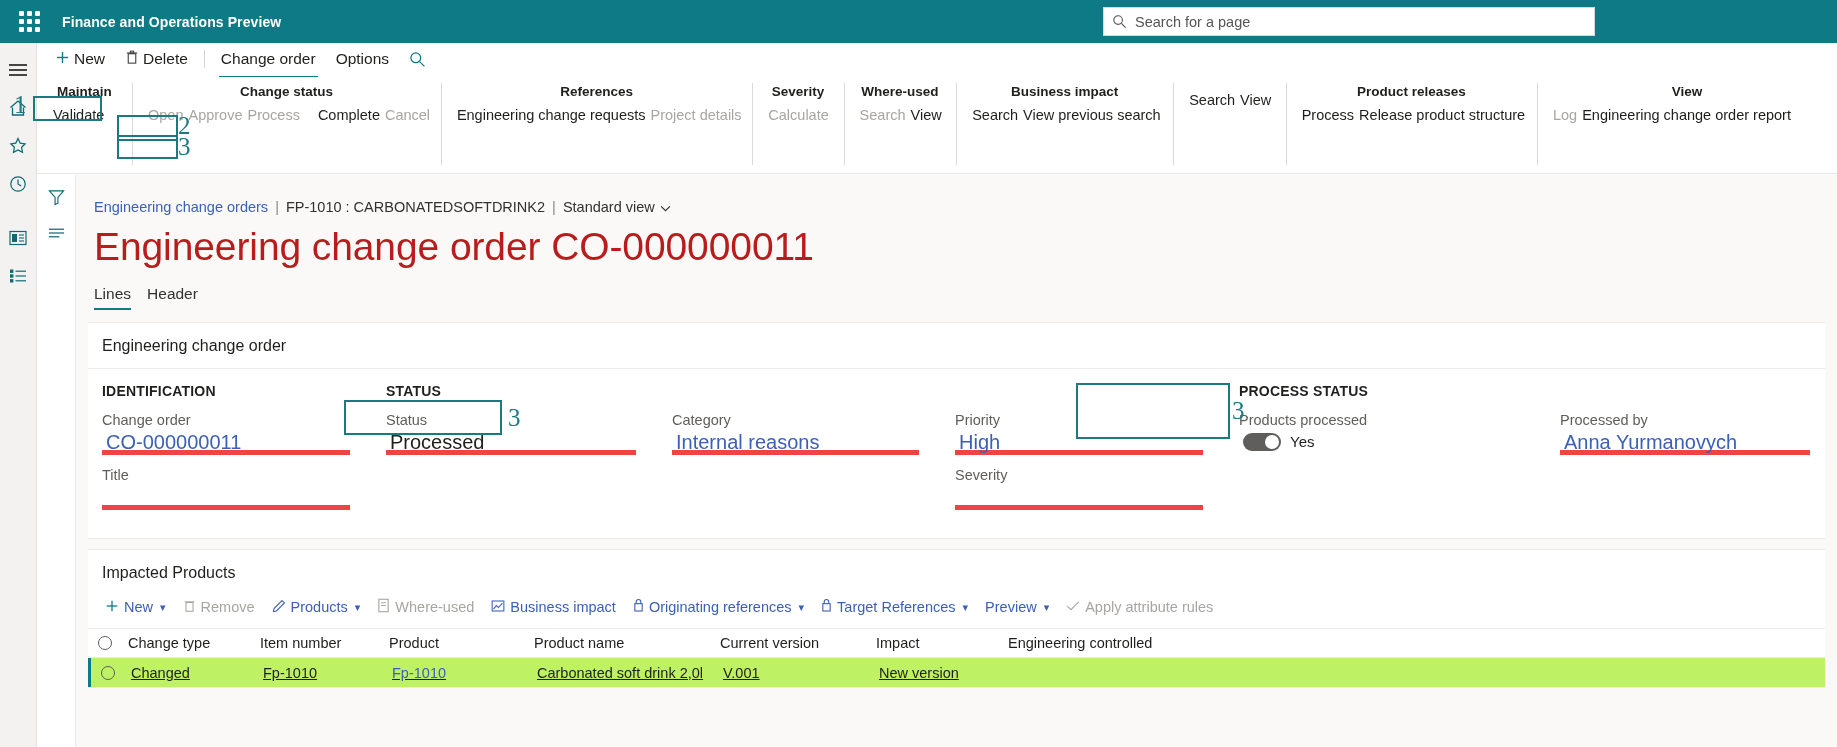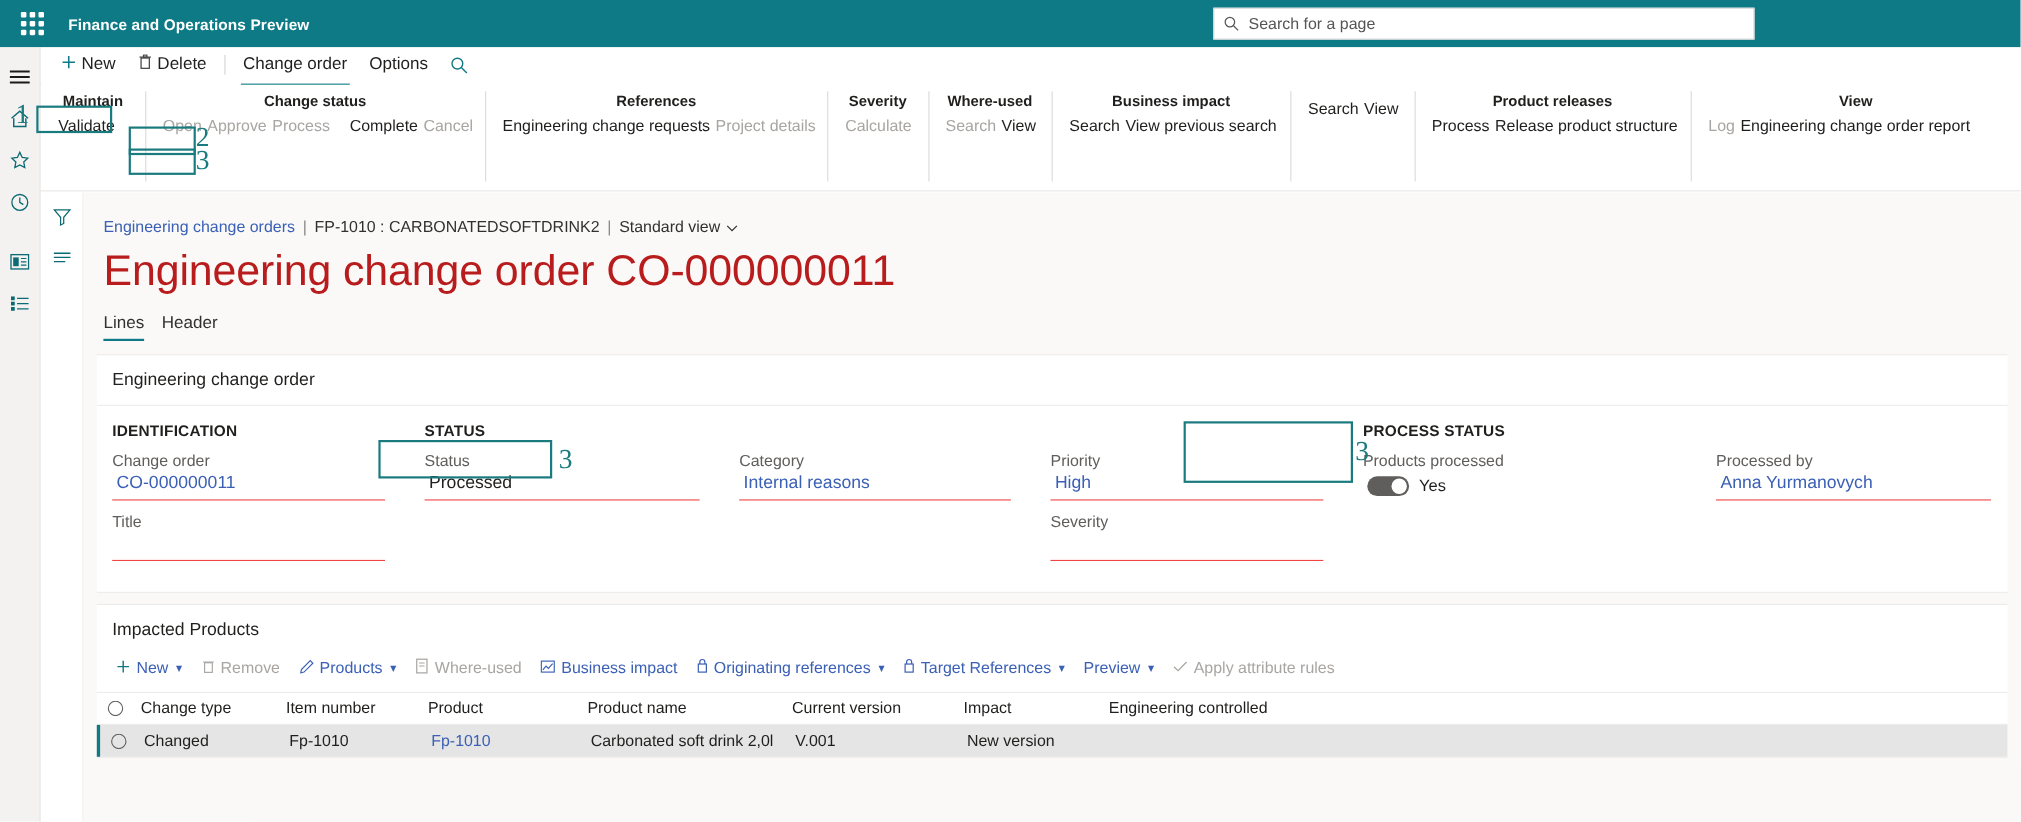--- a/index.html
+++ b/index.html
@@ -103,21 +103,21 @@
     border-left: 0; border-right: 0;
   }
   .card-head { font-size: 16px; color:#201f1e; padding: 14px 0 13px 14px; border-bottom: 1px solid #edebe9; }
 
   .fields { display:flex; padding: 14px 0 16px 14px; position:relative;gap:36px; }
   .fcol { position: relative; }
   .sect-label { font-size: 14px; font-weight: bold; color:#201f1e; letter-spacing:.2px; margin-bottom: 12px; height: 17px; }
   .fld { margin-bottom: 12px; }
   .fld-label { font-size: 14.5px; color:#605e5c; margin-bottom: 2px; }
   .fld-value {
-    font-size: 16px; color:#201f1e; border-bottom: 1px solid #ef4444;
+    font-size: 20px; color:#201f1e; border-bottom: 5px solid #ef4444;
     padding: 1px 4px 3px 4px; height: 25px;
   }
   .fld-value.link { color:#3b60b5; }
 
   .toggle-wrap { display:flex; align-items:flex-start; gap: 9px; padding: 3px 4px 0 4px; }
   .toggle {
     width: 38px; height: 18px; border-radius: 10px; background:#605e5c; position: relative;
   }
   .toggle .knob { position:absolute; right: 2px; top: 2px; width: 14px; height: 14px; border-radius:50%; background:#fff; }
   .toggle-text { font-size: 15px; color:#201f1e; }
@@ -131,21 +131,21 @@
     display:flex; align-items:center; gap: 3px; padding: 0 0 9px 10px;
     border-bottom: 1px solid #edebe9; font-size: 14.5px;
   }
   .tb-item { display:flex; align-items:center; gap:5px; color:#3b60b5; padding: 3px 7px; white-space:nowrap; }
   .tb-item.dis { color:#a8a5a2; }
   .chev { font-size: 11px; margin-left: 2px; }
 
   .grid { width: 100%; }
   .grid-row { display:flex; align-items:center; height: 29px; font-size: 14.5px; }
   .grid-head { color:#201f1e; border-bottom: 1px solid #edebe9; }
-  .grid-data { background:#e5e5e5; color:#201f1e; border-left: 3px solid #0e7a85; }
+  .grid-data { background:#bef264; color:#201f1e; border-left: 3px solid #0e7a85; text-decoration: underline; }
   .gc { padding-left: 6px; white-space:nowrap; overflow:hidden; }
   .gc.sel { width: 34px; display:flex; align-items:center; justify-content:center; padding-left:0; }
   .gc-1 { width: 132px; } .gc-2 { width: 129px; } .gc-3 { width: 145px; }
   .gc-4 { width: 186px; } .gc-5 { width: 156px; } .gc-6 { width: 132px; } .gc-7 { width: 300px; }
   .circle { width: 14px; height: 14px; border: 1.4px solid #605e5c; border-radius: 50%; }
   .glink { color:#3b60b5; }
 </style>
 </head>
 <body>
 

